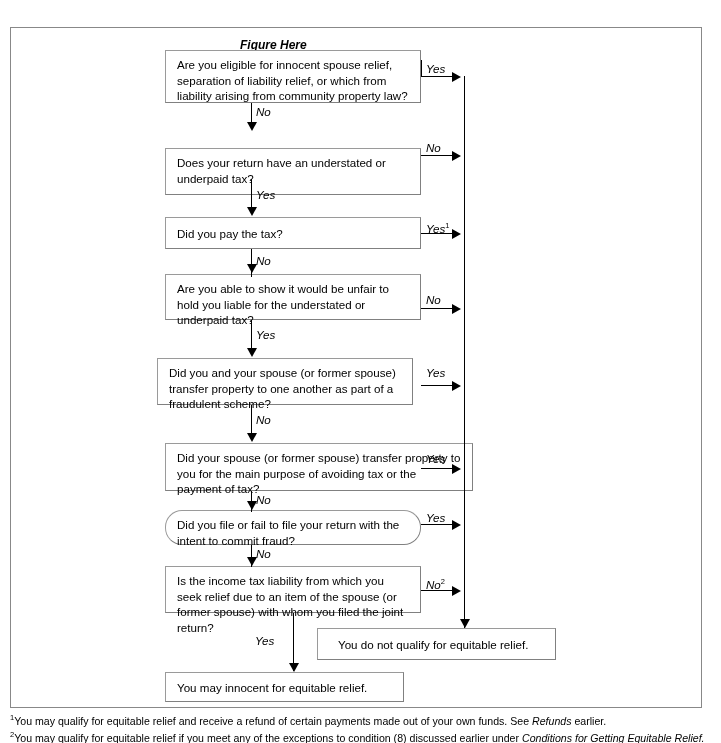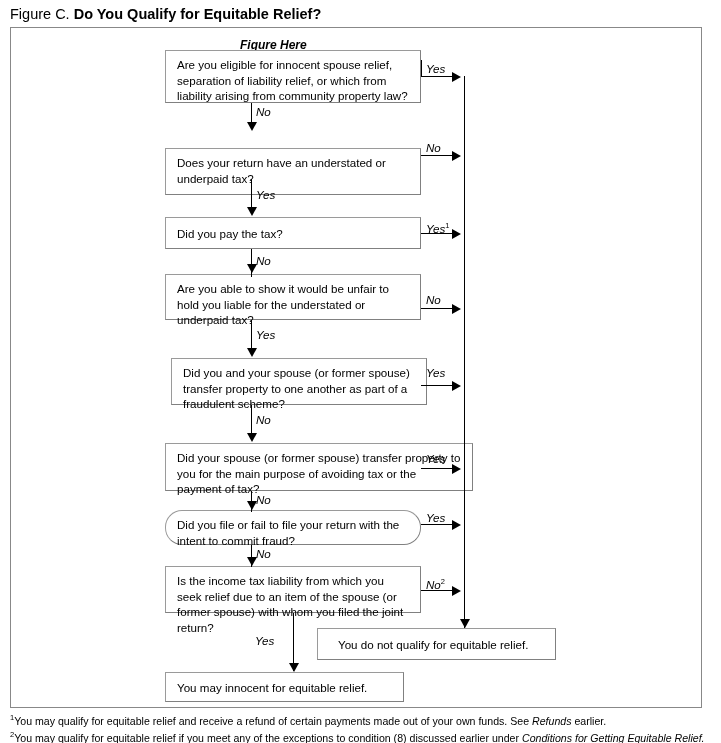--- a/index.html
+++ b/index.html
@@ -120,38 +120,34 @@
     font-size: 7.5px;
     vertical-align: super;
   }
   .footnote em { font-style: italic; }
 </style>
 </head>
 <body>
 
 <div id="page">
 
-  <div class="fig-title">
-    <span class="lead">Figure C.</span>
-    <span class="bold">Do You Qualify for Equitable Relief?</span>
-  </div>
 
   <div class="chart-frame"></div>
 
   <div class="start-here" style="left:240px; top:38px;">Figure Here</div>
 
   <div class="node" style="left:165px; top:50px; width:256px; height:53px;">Are you eligible for innocent spouse relief, separation of liability relief, or which from liability arising from community property law?</div>
 
   <div class="node" style="left:165px; top:132px; width:256px; height:47px;margin-top:16px;">Does your return have an understated or underpaid tax?</div>
 
   <div class="node terminal" style="left:165px; top:217px; width:256px; height:32px;">Did you pay the tax?</div>
 
   <div class="node" style="left:165px; top:274px; width:256px; height:46px;">Are you able to show it would be unfair to hold you liable for the understated or underpaid tax?</div>
 
-  <div class="node" style="left:171px; top:358px; width:256px; height:47px;">Did you and your spouse (or former spouse) transfer property to one another as part of a fraudulent scheme?</div>
+  <div class="node" style="left:157px; top:358px; width:256px; height:47px;">Did you and your spouse (or former spouse) transfer property to one another as part of a fraudulent scheme?</div>
 
   <div class="node" style="left:165px; top:443px; width:308px; height:48px;">Did your spouse (or former spouse) transfer property to you for the main purpose of avoiding tax or the payment of tax?</div>
 
   <div class="node" style="left:165px; top:510px; width:256px; height:35px;border-radius:17px;">Did you file or fail to file your return with the intent to commit fraud?</div>
 
   <div class="node" style="left:165px; top:566px; width:256px; height:47px;">Is the income tax liability from which you seek relief due to an item of the spouse (or former spouse) with whom you filed the joint return?</div>
 
   <div class="node terminal" style="left:317px; top:628px; width:239px; height:32px; padding-left:20px;">You do not qualify for equitable relief.</div>
 
   <div class="node terminal" style="left:165px; top:672px; width:239px; height:30px;">You may innocent for equitable relief.</div>

